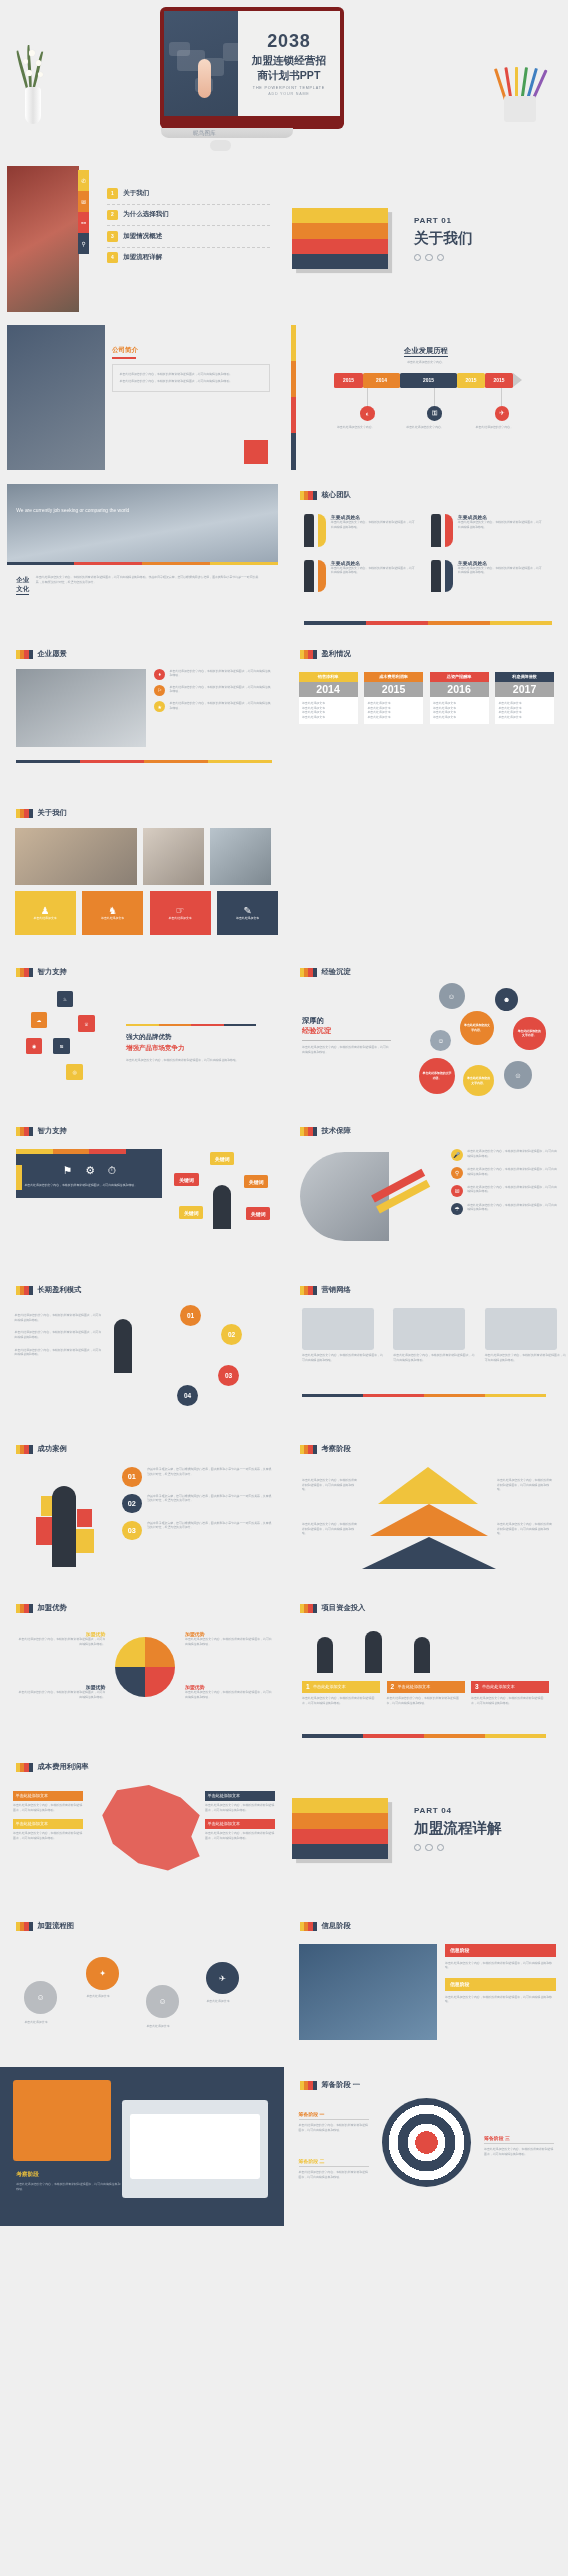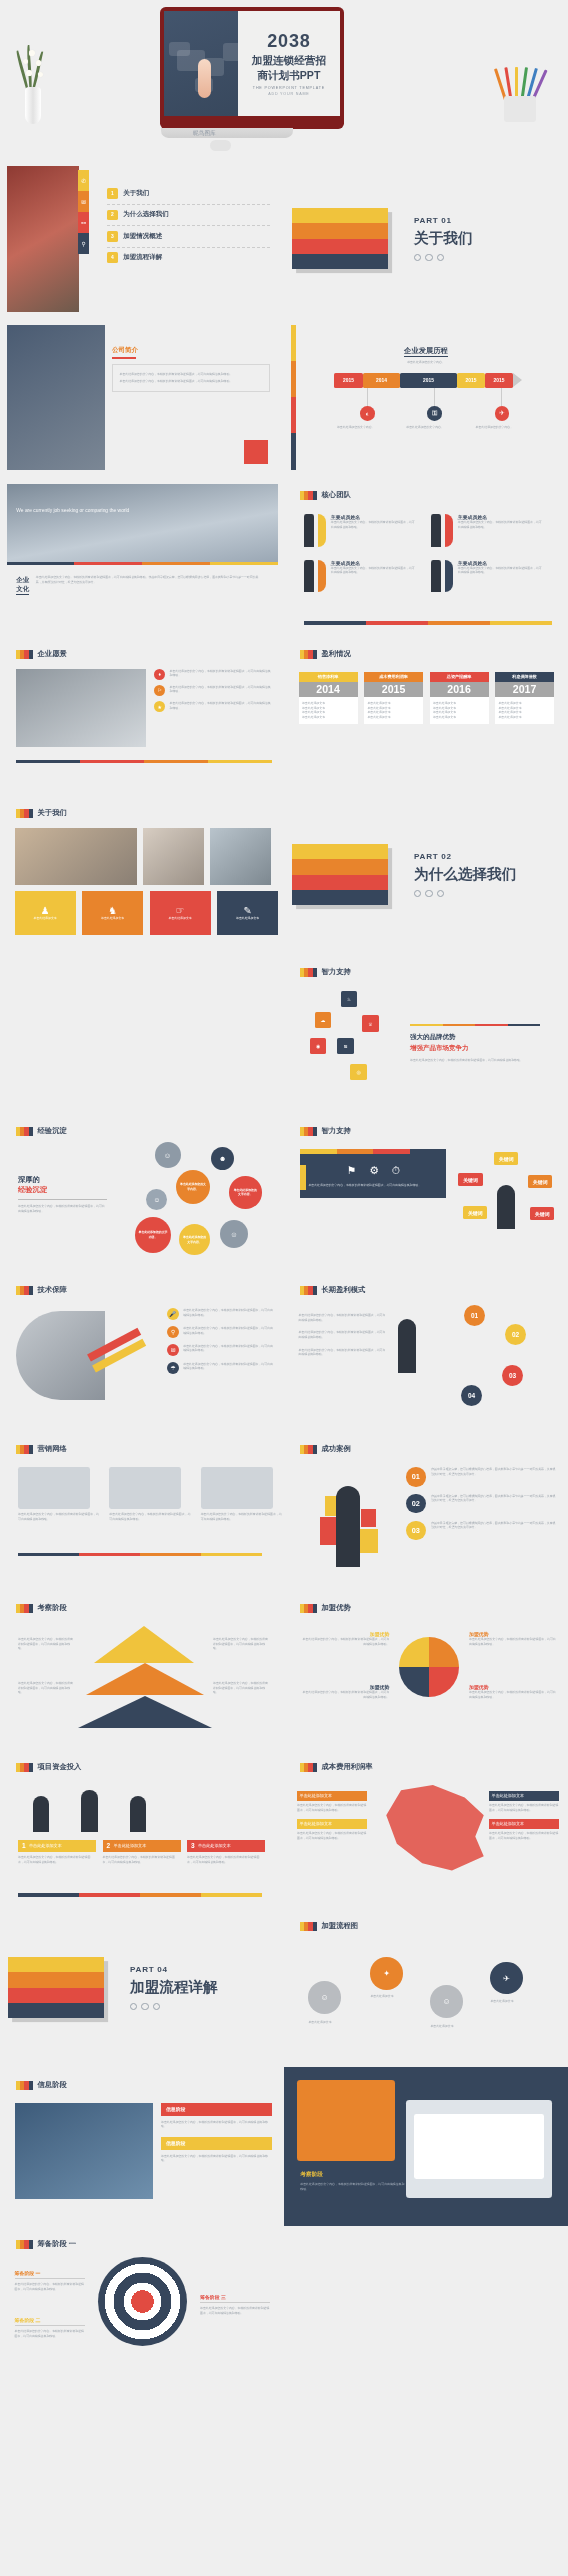--- a/index.html
+++ b/index.html
@@ -414,39 +414,20 @@
           <span style="font-size:9.8px">☞</span>
             <span class="tiny" style="color:#fff;text-align:center;padding:0 3.3px">单击此处添加文本</span>
           </div>
         <div style="width:61px;background:#36465c;height:44px;display:flex;flex-direction:column;align-items:center;justify-content:center;color:#fff">
           <span style="font-size:9.8px">✎</span>
             <span class="tiny" style="color:#fff;text-align:center;padding:0 3.3px">单击此处添加文本</span>
           </div>
       </div>
     </div>
 
-    <div class="slide">
-      <div class="part">
-        <div class="bars">
-          <i style="background:#f0c33c"></i>
-            <i style="background:#e8842c"></i>
-          <i style="background:#e14b41"></i>
-            <i style="background:#36465c"></i>
-        </div>
-        <div class="meta">
-          <div class="pno">PART 02</div>
-          <div class="pcn">为什么选择我们</div>
-          <div class="dots">
-              <b></b>
-              <b></b>
-              <b></b>
-            </div>
-        </div>
-      </div>
-    </div>
     <div class="slide"></div>
 
     <div class="slide">
       <div class="sec-title">
         <span class="sec-bars">
           <i style="background:#f0c33c"></i>
             <i style="background:#e8842c"></i>
             <i style="background:#e14b41"></i>
             <i style="background:#36465c"></i>
         </span>

